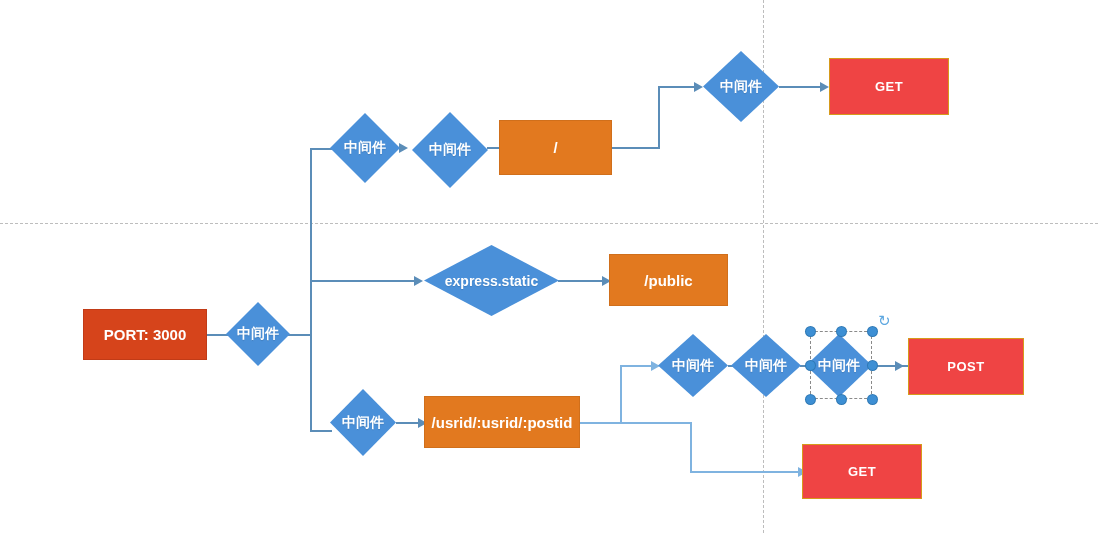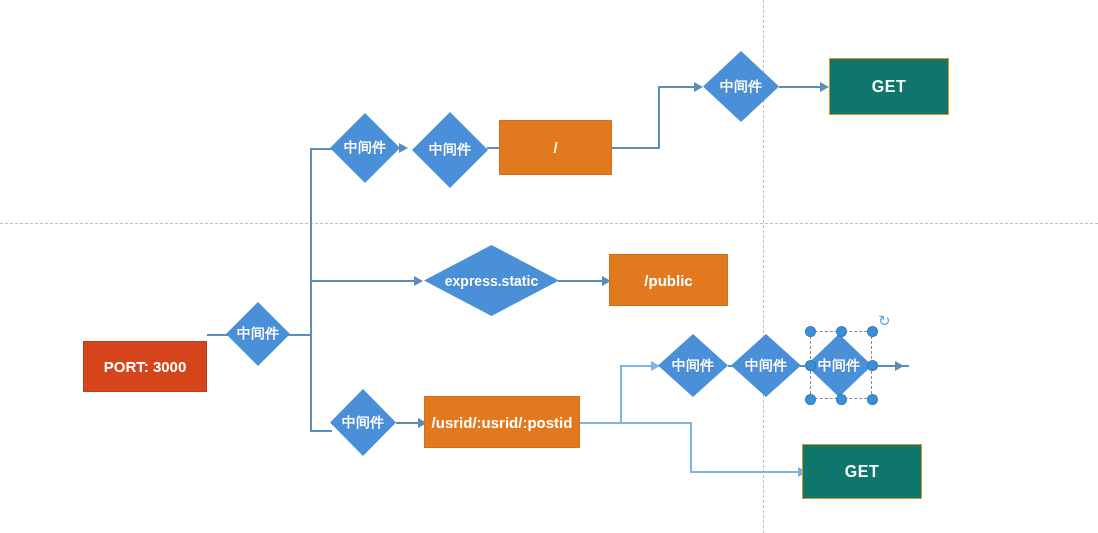--- a/index.html
+++ b/index.html
@@ -16,23 +16,23 @@
   .ln-v{width:2px;}
   .ln-dark{background:#5b8db8;}
   .arrow{position:absolute;width:0;height:0;border-top:5px solid transparent;
          border-bottom:5px solid transparent;border-left:9px solid #5b8db8;}
   .arrow-light{border-left-color:#7fb3e0;}
 
   
   .node{position:absolute;display:flex;align-items:center;justify-content:center;
         color:#ffffff;font-weight:bold;text-align:center;box-sizing:border-box;}
   .rect{border-radius:0;}
-  .rect-red{background:#d6441b;border:1px solid #c13b17;font-size:15px;margin-top:32px;}
+  .rect-red{background:#d6441b;border:1px solid #c13b17;font-size:15px;}
   .rect-orange{background:#e2791f;border:1px solid #d06f1b;font-size:15px;}
-  .rect-amber{background:#0f766e;border:1px solid #d69a1b;font-size:16px;letter-spacing:.5px;}
+  .rect-amber{background:#ef4444;border:1px solid #d69a1b;font-size:13px;letter-spacing:.5px;}
 
   .diamond{background:transparent;}
   .diamond .dshape{position:absolute;inset:0;background:#4a90d9;
         clip-path:polygon(50% 0,100% 50%,50% 100%,0 50%);}
   .diamond .dlabel{position:relative;z-index:2;font-size:14px;color:#fff;
         text-shadow:0 1px 1px rgba(0,0,0,.12);white-space:nowrap;}
 
   
   .sel-box{position:absolute;border:1px dashed #8a8a8a;box-sizing:border-box;}
   .handle{position:absolute;width:9px;height:9px;border-radius:50%;
@@ -161,18 +161,21 @@
   <div class="handle" style="left:806px;top:327px;"></div>
   <div class="handle" style="left:837px;top:327px;"></div>
   <div class="handle" style="left:868px;top:327px;"></div>
   <div class="handle" style="left:806px;top:361px;"></div>
   <div class="handle" style="left:868px;top:361px;"></div>
   <div class="handle" style="left:806px;top:395px;"></div>
   <div class="handle" style="left:837px;top:395px;"></div>
   <div class="handle" style="left:868px;top:395px;"></div>
   <div class="rot-handle" style="left:878px;top:313px;">↻</div>
 
+  <div class="node rect rect-amber" style="left:908px;top:338px;width:116px;height:57px;">
+    <span>POST</span>
+  </div>
 
   <div class="node rect rect-amber" style="left:802px;top:444px;width:120px;height:55px;">
     <span>GET</span>
   </div>
 
 </div>
 
 </body></html>

